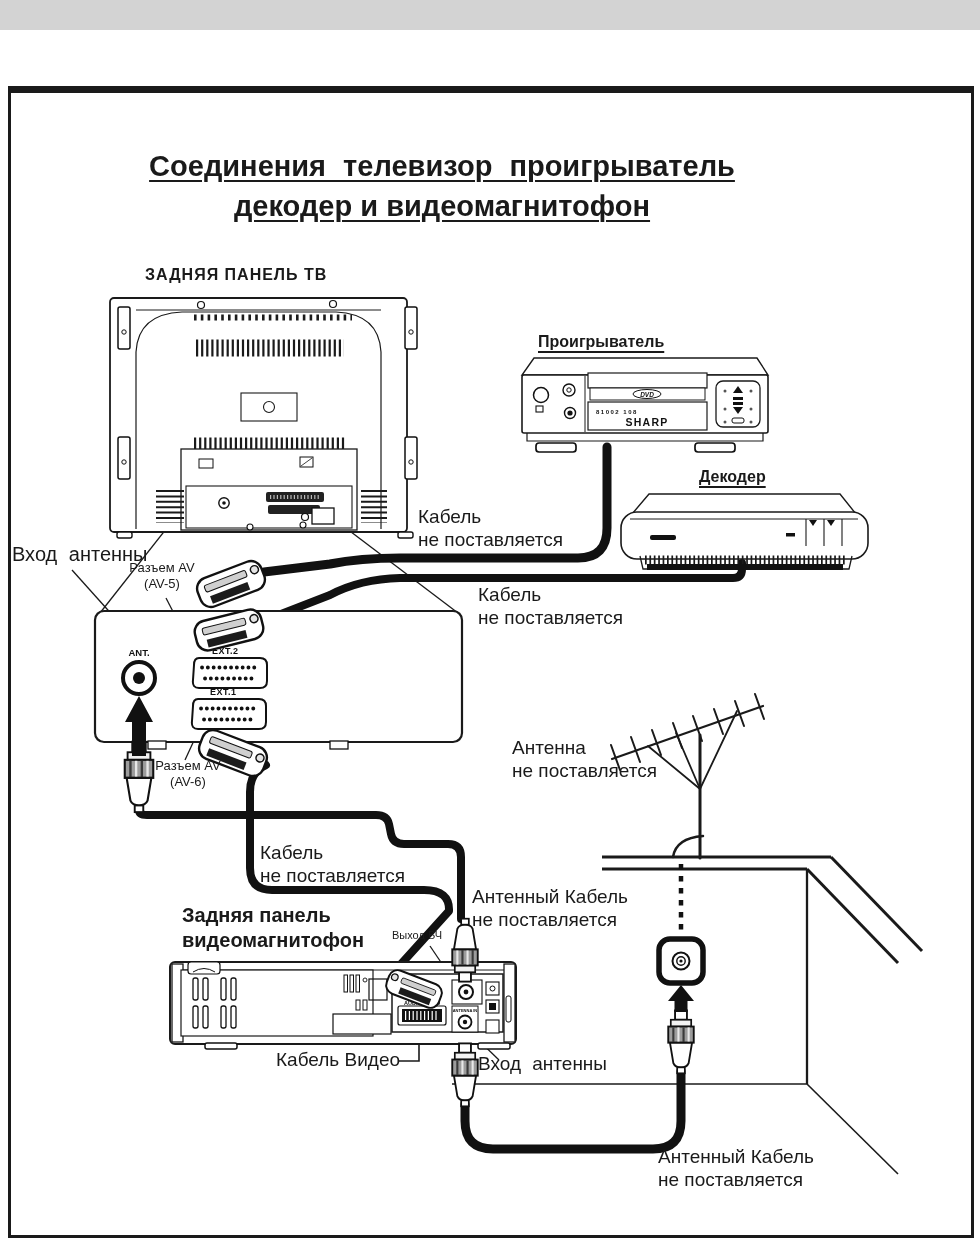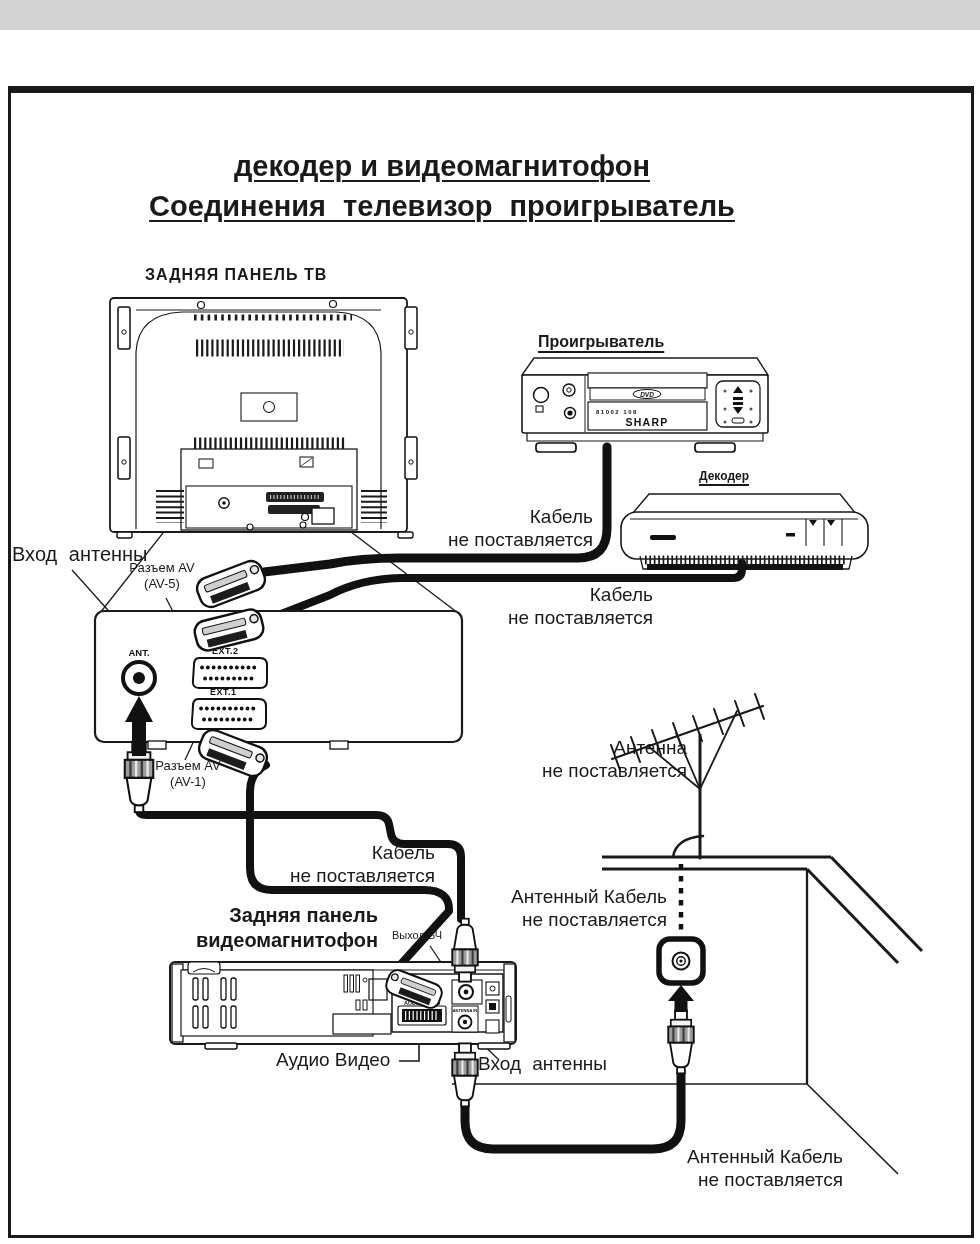--- a/index.html
+++ b/index.html
@@ -4,65 +4,65 @@
 <style>
   html,body{margin:0;padding:0}
   body{width:980px;height:1244px;background:#fff;position:relative;overflow:hidden;
        font-family:"Liberation Sans",sans-serif;color:#1a1a1a;}
   .topbar{position:absolute;left:0;top:0;width:980px;height:30px;background:#d3d3d3;z-index:0}
   .frame{position:absolute;left:8px;top:86px;width:966px;height:1152px;box-sizing:border-box;
          border:3px solid #1a1a1a;border-top-width:7px;z-index:0}
   svg.diagram{position:absolute;left:0;top:0;width:980px;height:1244px;z-index:1}
   .lbl{position:absolute;z-index:2;white-space:nowrap;line-height:23px;font-size:19px}
   .lbl .ln{display:block}
-  .c{text-align:right}
+  .c{text-align:left}
   .u{text-decoration:underline;text-decoration-thickness:2px;text-underline-offset:4px}
   #t-title{left:112px;top:146px;width:660px;text-align:center;font-size:29px;font-weight:bold;line-height:40px}
   #t-title .t1{word-spacing:9px}
   #l-tvrear{left:145px;top:263px;font-size:16px;font-weight:bold;letter-spacing:1px}
   #l-player{left:538px;top:330px;font-size:16px;font-weight:bold}
-  #l-decoder{left:699px;top:465px;font-size:12px;font-weight:bold}
+  #l-decoder{left:699px;top:465px;font-size:16px;font-weight:bold}
   #l-antin-tv{left:12px;top:543px;font-size:20px;word-spacing:6px}
   #l-av2{left:122px;top:560px;width:80px;font-size:13px;line-height:16px;text-align:center}
   #l-av1{left:148px;top:758px;width:80px;font-size:13px;line-height:16px;text-align:center}
   #l-cab1{left:418px;top:505px;width:175px}
   #l-cab2{left:478px;top:583px;width:175px}
   #l-cab3{left:260px;top:841px;width:175px}
   #l-ant{left:512px;top:736px;width:175px}
   #l-antcabmid{left:472px;top:885px;width:195px}
   #l-antcabbot{left:658px;top:1145px;width:185px}
-  #l-vcr{left:182px;top:903px;width:196px;font-size:20px;font-weight:bold;line-height:25px;text-align:right}
+  #l-vcr{left:182px;top:903px;width:196px;font-size:20px;font-weight:bold;line-height:25px;text-align:left}
   #l-rfout{left:392px;top:924px;font-size:11px}
   #l-audiovideo{left:276px;top:1048px}
   #l-antin-vcr{left:478px;top:1052px;word-spacing:6px}
   .svgt{font-family:"Liberation Sans",sans-serif;font-weight:bold;fill:#111}
 </style>
 </head>
 <body>
 
 <div class="topbar"></div>
 <div class="frame"></div>
 
 <div class="lbl" id="t-title">
+  <span class="ln t1 u">Соединения  телевизор  проигрыватель</span>
   <span class="ln u">декодер и видеомагнитофон</span>
-  <span class="ln t1 u">Соединения  телевизор  проигрыватель</span>
 </div>
 
 <div class="lbl" id="l-tvrear">ЗАДНЯЯ ПАНЕЛЬ ТВ</div>
 <div class="lbl u" id="l-player">Проигрыватель</div>
 <div class="lbl u" id="l-decoder">Декодер</div>
 <div class="lbl" id="l-antin-tv">Вход антенны</div>
 
 <div class="lbl" id="l-av2">
   <span class="ln">Разъем AV</span>
   <span class="ln">(AV-5)</span>
 </div>
 <div class="lbl" id="l-av1">
   <span class="ln">Разъем AV</span>
-  <span class="ln">(AV-1)</span>
+  <span class="ln">(AV-6)</span>
 </div>
 
 <div class="lbl c" id="l-cab1">
   <span class="ln">Кабель</span>
   <span class="ln">не поставляется</span>
 </div>
 <div class="lbl c" id="l-cab2">
   <span class="ln">Кабель</span>
   <span class="ln">не поставляется</span>
 </div>
@@ -80,21 +80,21 @@
 </div>
 <div class="lbl c" id="l-antcabbot">
   <span class="ln">Антенный Кабель</span>
   <span class="ln">не поставляется</span>
 </div>
 <div class="lbl" id="l-vcr">
   <span class="ln">Задняя панель</span>
   <span class="ln">видеомагнитофон</span>
 </div>
 <div class="lbl" id="l-rfout">Выход ВЧ</div>
-<div class="lbl" id="l-audiovideo">Аудио Видео</div>
+<div class="lbl" id="l-audiovideo">Кабель Видео</div>
 <div class="lbl" id="l-antin-vcr">Вход антенны</div>
 
 <svg class="diagram" viewBox="0 0 980 1244">
   <defs>
 
     <g id="coax">
       <rect x="-7" y="-36" width="14" height="11" fill="#fff" stroke="#111" stroke-width="2.2"></rect>
       <rect x="-12" y="-25" width="24" height="8" fill="#f2f2f2" stroke="#111" stroke-width="2"></rect>
       <rect x="-15" y="-17" width="30" height="19" fill="#9c9c9c" stroke="#111" stroke-width="2.2"></rect>
       <line x1="-9" y1="-16" x2="-9" y2="1" stroke="#3a3a3a" stroke-width="2.5"></line>

